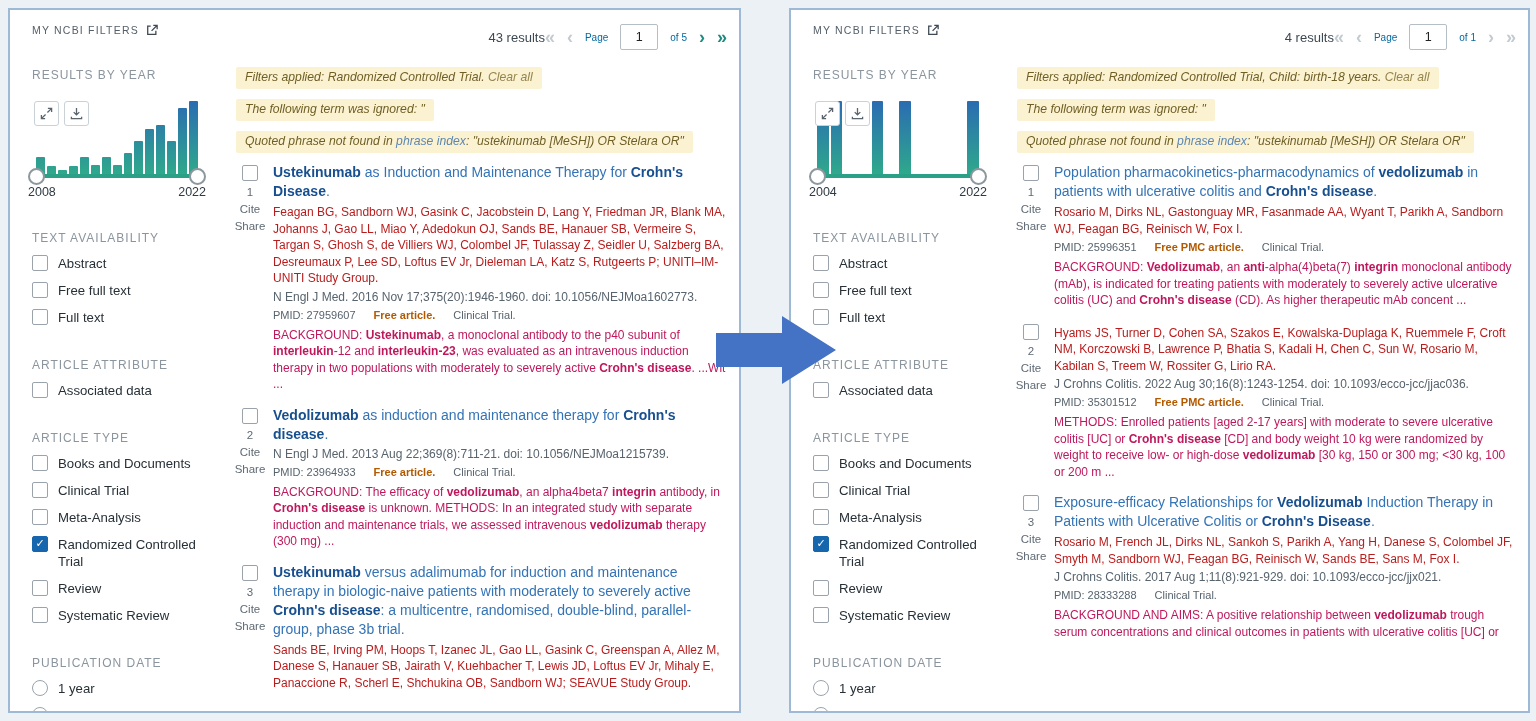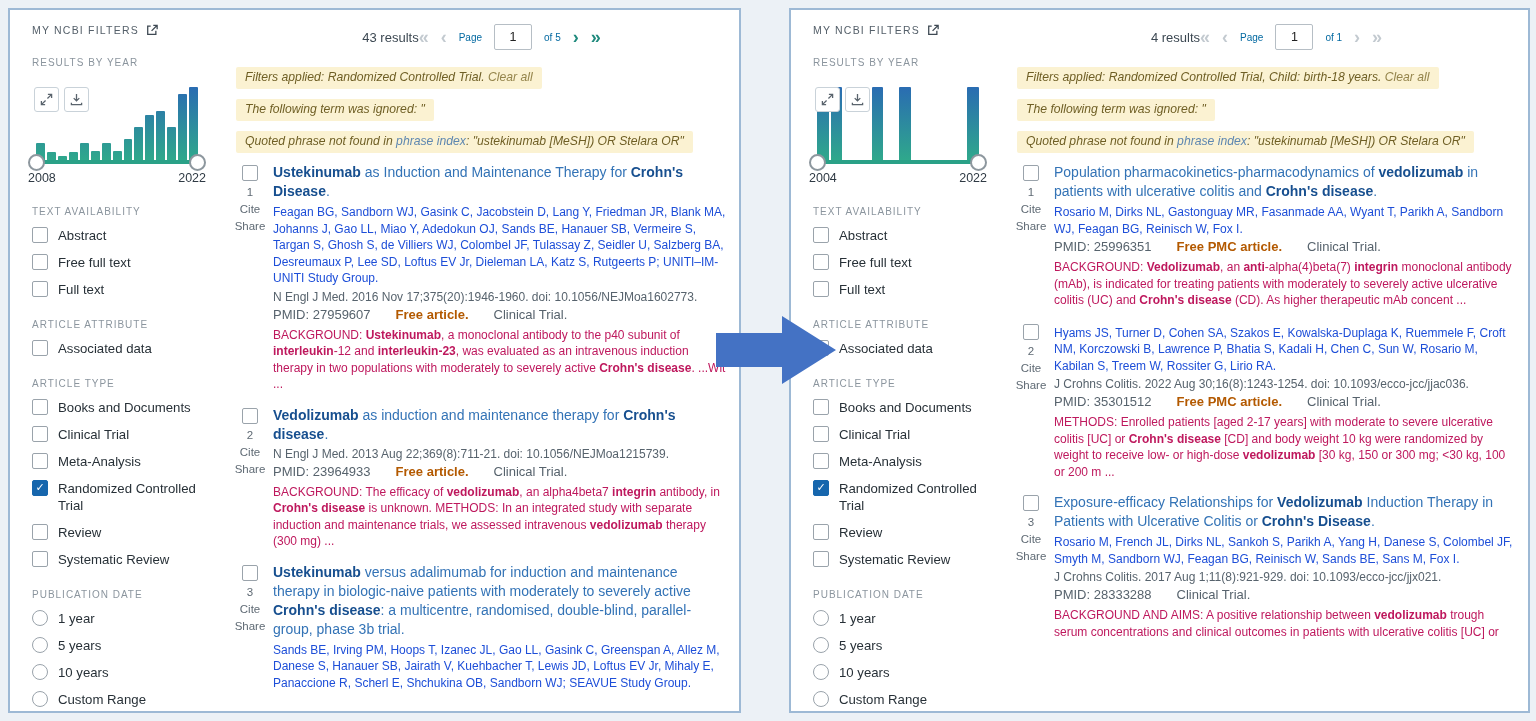--- a/index.html
+++ b/index.html
@@ -4,55 +4,55 @@
 <style>
 *{box-sizing:border-box;margin:0;padding:0}
 html,body{width:1536px;height:721px;overflow:hidden}
 body{background:#ecf1f6;font-family:"Liberation Sans","DejaVu Sans",sans-serif;position:relative}
 .panel{position:absolute;top:8px;height:705px;background:#fff;border:2px solid #9db9d5;overflow:hidden}
 #panel-0{left:8px;width:733px}
 #panel-1{left:789px;width:741px}
 .sidebar{position:absolute;left:22px;top:14px;width:192px}
 .main{position:absolute;left:226px;right:12px;top:14px}
 .ncbi-row{display:flex;align-items:center;gap:7px;color:#55606a;font-size:10.5px;letter-spacing:1.2px;cursor:pointer}
-.sec-label{font-size:10px;color:#8b959e;letter-spacing:1px;margin-top:21px}
+.sec-label{font-size:12px;color:#8b959e;letter-spacing:1px;margin-top:32px}
 .chart-wrap{position:relative;margin-top:13px;height:104px;width:170px}
 .bars{position:absolute;left:4px;right:4px;bottom:24px;height:74px;display:flex;align-items:flex-end;gap:2px}
 .bar{flex:1;border-radius:1px 1px 0 0;background-image:linear-gradient(to top,#2fa98b 0%,#2a6cb2 100%);background-size:100% 74px;background-position:left bottom;background-repeat:no-repeat}
 .rail{position:absolute;left:0;right:0;bottom:21px;height:4px;background:#2aa187;border-radius:2px}
 .handle{position:absolute;bottom:14px;width:17px;height:17px;border-radius:50%;background:#fff;border:2px solid #8d979e;z-index:2;cursor:pointer}
 .handle.l{left:-4px}.handle.r{right:-4px}
 .chart-years{position:absolute;bottom:0;left:-4px;right:-4px;display:flex;justify-content:space-between;font-size:12.5px;color:#2f3a44}
 .chart-btn{position:absolute;width:25px;height:25px;background:#fff;border:1px solid #c9d2d9;border-radius:3px;display:flex;align-items:center;justify-content:center;z-index:3;cursor:pointer}
 .chart-btn.b1{left:2px;top:6px}.chart-btn.b2{left:32px;top:6px}
 .opt{display:flex;align-items:flex-start;gap:10px;margin-top:10px;font-size:13.2px;color:#273037;cursor:pointer;line-height:17px}
 .cbx{width:16px;height:16px;border:1.5px solid #9aa3ab;border-radius:2px;background:#fff;flex:none;font-size:11px;line-height:13px;text-align:center;color:transparent}
 .cbx.checked{background:#1666ad;border-color:#1666ad;color:#fff}
 .rad{width:16px;height:16px;border:1.5px solid #9aa3ab;border-radius:50%;background:#fff;flex:none}
-.results-header{display:flex;justify-content:center;align-items:center}
+.results-header{display:flex;justify-content:flex-end;align-items:center}
 .count{font-size:13px;color:#3c4852}
 .pager{display:flex;align-items:center;gap:12px}
 .pg-btn{font-size:18px;line-height:1;color:#1f8a7d;cursor:pointer;font-weight:700}
 .pg-btn.dis{color:#c3cad0}
 .pg-label{font-size:10px;color:#0369a1}
 .pg-input{width:38px;height:26px;border:1px solid #b6bec5;border-radius:2px;text-align:center;font-size:12.5px;color:#222;background:#fff;font-family:inherit}
 .notices{margin-top:17px}
 .chip{display:table;background:#fbf2d2;border-radius:2px;padding:3px 9px 4px;font-size:12.2px;font-style:italic;color:#6f5f25;margin-bottom:10px;line-height:15px}
 .lnk{color:#95854c;cursor:pointer}
 .lnk2{color:#5e87b0;cursor:pointer}
 .articles{margin-top:4px}
 .art{display:flex;gap:9px;margin-bottom:13px}
 .gutter{width:28px;flex:none;display:flex;flex-direction:column;align-items:center;gap:5px;font-size:11.5px;color:#5f6a74;padding-top:2px}
 .gut-link{cursor:pointer}
 .art-body{flex:1;min-width:0}
 .art-title{font-size:14px;line-height:19px;color:#3373b6;font-weight:400;cursor:pointer}
 .art-title .b{font-weight:700;color:#174f8f}
-.art-authors{font-size:12px;line-height:16.5px;color:#1d4ed8;margin-top:3px}
+.art-authors{font-size:12px;line-height:16.5px;color:#b91c1c;margin-top:3px}
 .art-citation{font-size:12px;line-height:16px;color:#57636d;margin-top:2px}
-.art-meta{font-size:13px;line-height:16px;color:#57636d;display:flex;gap:25px;margin-top:2px}
+.art-meta{font-size:11px;line-height:16px;color:#57636d;display:flex;gap:18px;margin-top:2px}
 .free{color:#b35900;font-weight:700}
 .art-snippet{font-size:12px;line-height:16.5px;color:#be185d;margin-top:4px}
 .art-snippet .b{font-weight:700}
 .big-arrow{position:absolute;left:716px;top:316px;width:120px;height:68px;z-index:9}
 </style>
 </head>
 <body>
 
 <div class="panel" id="panel-0">
     <aside class="sidebar">

